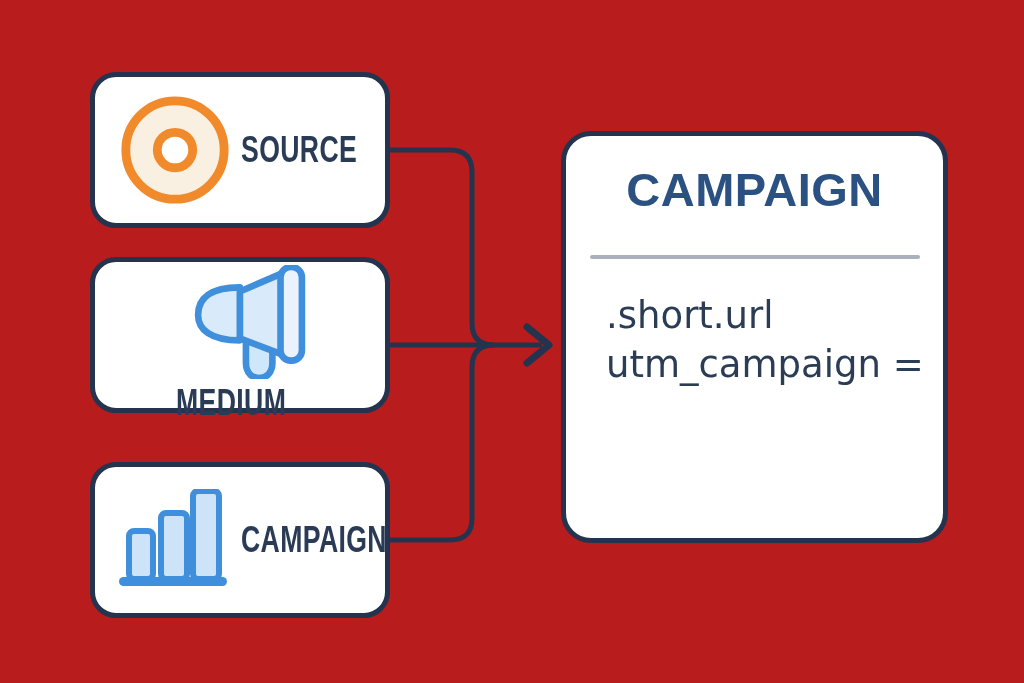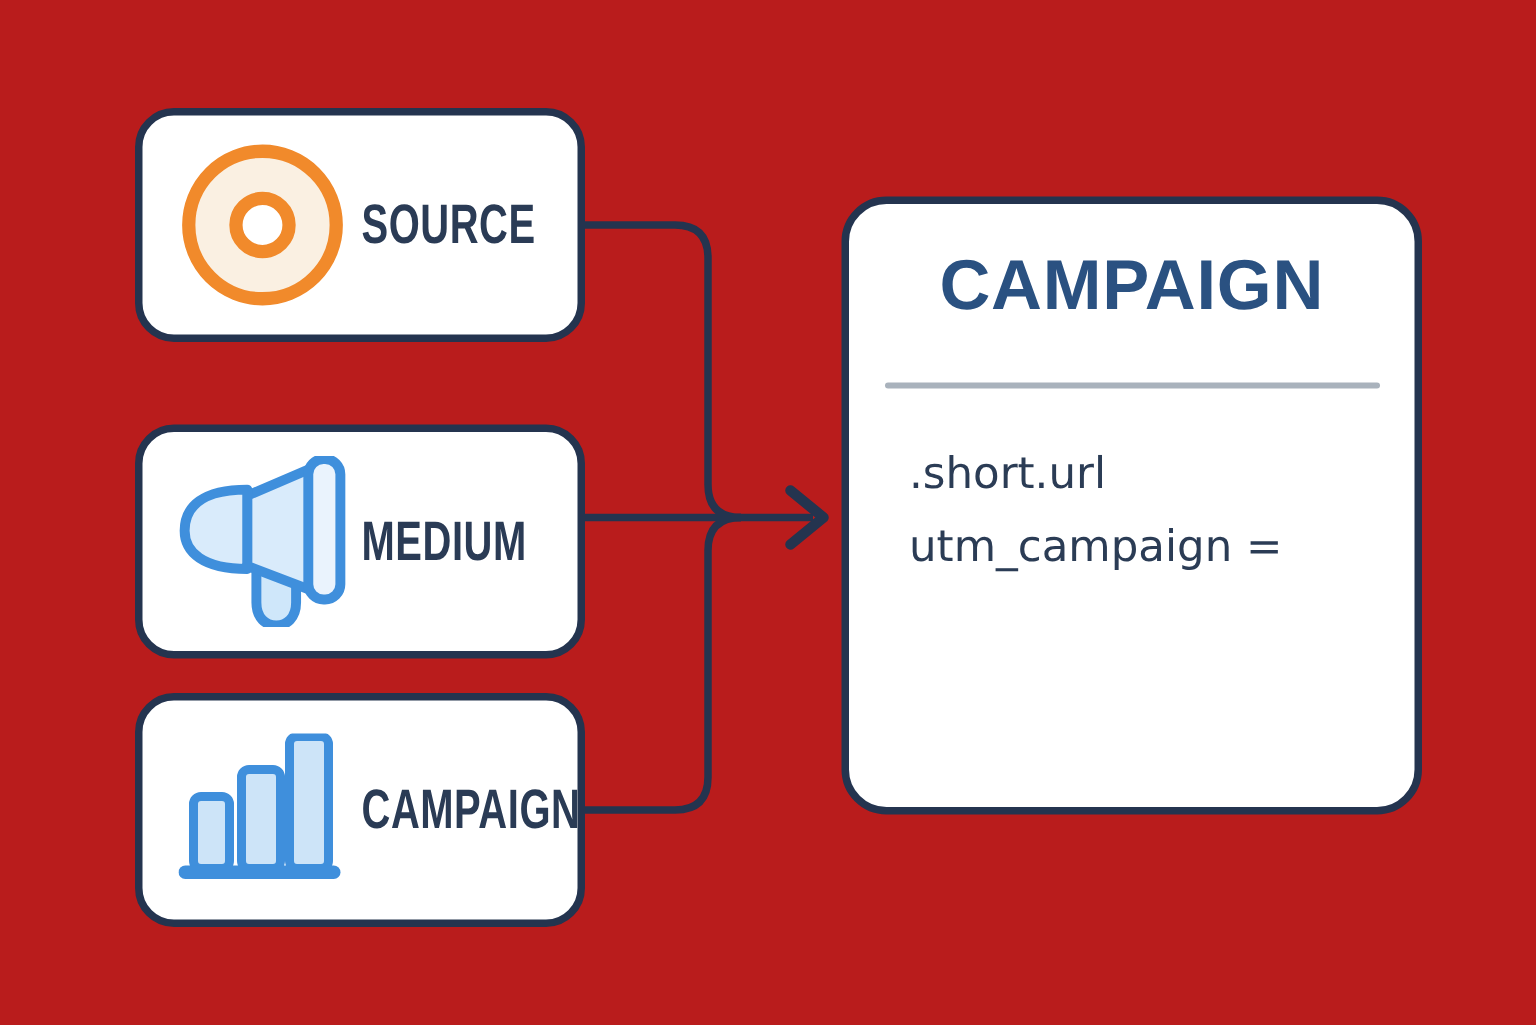--- a/index.html
+++ b/index.html
@@ -7,42 +7,42 @@
     position:relative;width:1024px;height:683px;background:#b91c1c;
     font-family:"Liberation Sans",sans-serif;overflow:hidden;padding-left:16px;
   }
   .connectors{position:absolute;left:0;top:0;width:1024px;height:683px;}
   .param-box{
     position:absolute;left:90px;width:300px;height:156px;box-sizing:border-box;
     background:#ffffff;border:5px solid #24344f;border-radius:26px;
     display:flex;align-items:center;padding-left:20px;
   }
   .box-source{top:72px;}
-  .box-medium{top:283px;}
+  .box-medium{top:257px;flex-direction:column;}
   .box-campaign{top:462px;}
   .icon-slot{flex:0 0 120px;width:120px;display:flex;align-items:center;justify-content:center;}
   .param-label{
     display:inline-block;font-weight:bold;font-size:37px;color:#2a3b55;
     transform:scaleX(0.72);transform-origin:left center;white-space:nowrap;
     letter-spacing:0.5px;margin-left:6px;
   }
   .result-box{
     position:absolute;left:561px;top:131px;width:387px;height:412px;box-sizing:border-box;
     background:#ffffff;border:5px solid #24344f;border-radius:30px;
   }
   .result-title{
     margin-top:26px;text-align:center;font-size:47px;font-weight:bold;
     color:#2a5181;letter-spacing:0.5px;
   }
   .result-divider{
     margin:38px auto 0 auto;width:330px;height:4px;border-radius:2px;background:#a9b2bc;
   }
   .result-lines{
     margin:32px 0 0 40px;font-family:"DejaVu Sans",sans-serif;
-    font-size:29px;color:#2b3c55;line-height:49px;white-space:nowrap;
+    font-size:37px;color:#2b3c55;line-height:49px;white-space:nowrap;
   }
 </style>
 </head>
 <body>
 
 <div class="canvas">
 
   <svg class="connectors" viewBox="0 0 1024 683" xmlns="http://www.w3.org/2000/svg">
     <path d="M390 150 H450 Q472 150 472 172 V323 Q472 345 494 345" fill="none" stroke="#24344f" stroke-width="5"></path>
     <path d="M390 540 H450 Q472 540 472 518 V367 Q472 345 494 345" fill="none" stroke="#24344f" stroke-width="5"></path>

